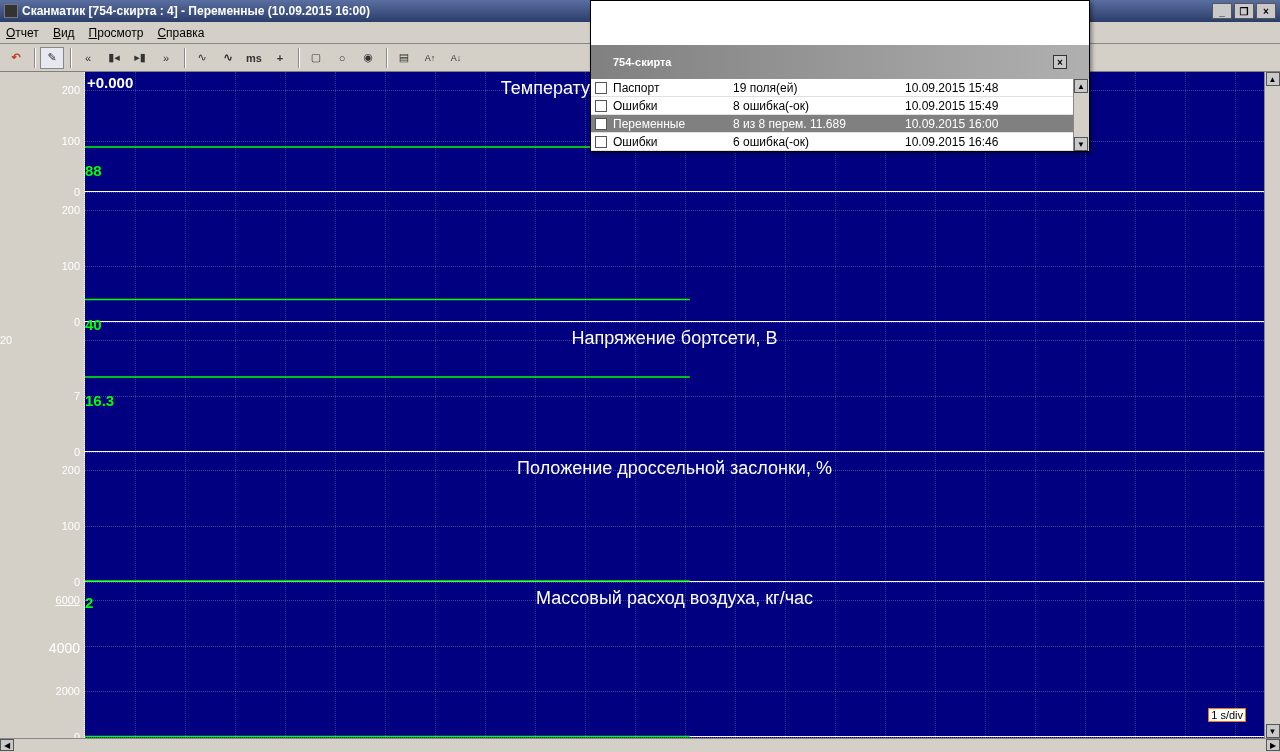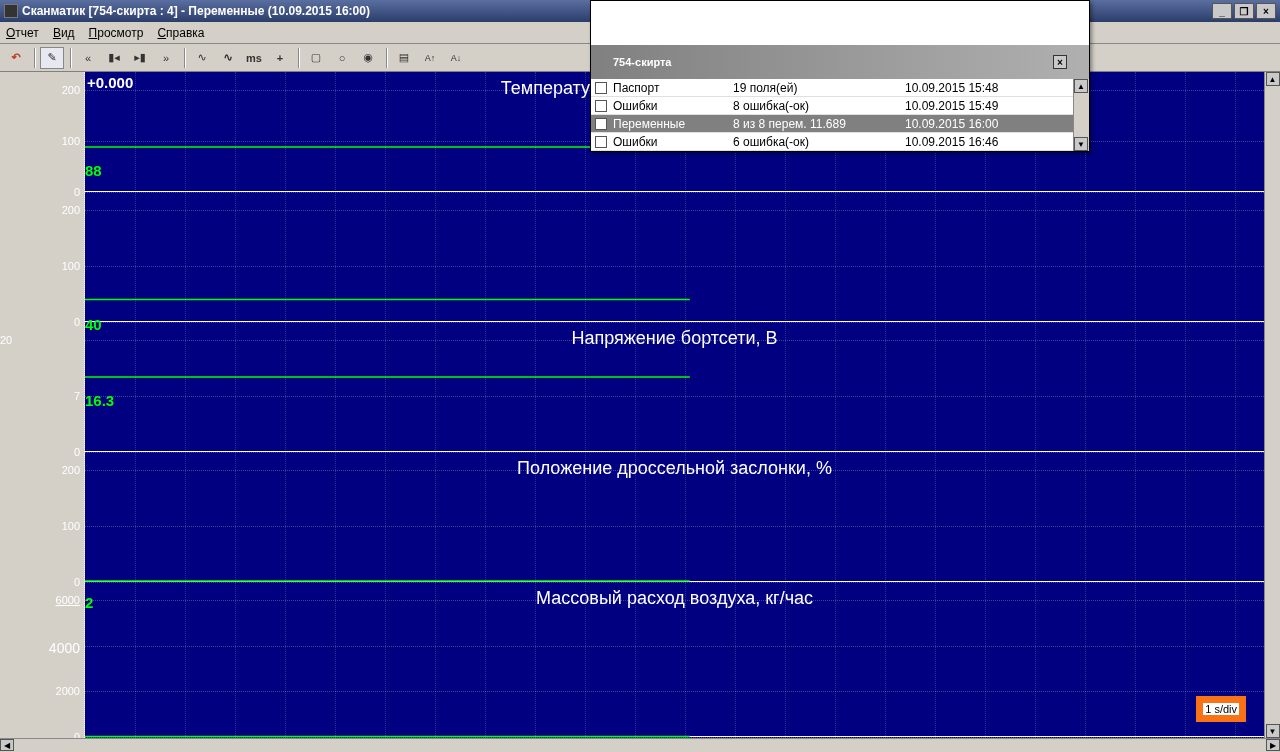--- a/index.html
+++ b/index.html
@@ -28,21 +28,21 @@
   .chart-row .title { position: absolute; left: 50%; transform: translateX(-50%); color: #fff; font-size: 18px; white-space: nowrap; top: 6px; }
   .chart-row .value { position: absolute; left: 0; color: #00ff00; font-size: 15px; font-weight: bold; margin-top: 28px; }
   .chart-row svg.line { position: absolute; left: 0; top: 0; height: 100%; overflow: visible; }
   .ytick-box { position: absolute; right: 4px; text-align: right; color: #fff; font-size: 11px;}
   .cursor-label { position: absolute; left: 2px; top: 2px; color: #fff; font-size: 15px; font-weight: bold; }
   .vgrid { position: absolute; top:0; bottom:0; border-left:1px dotted rgba(255,255,255,0.18); }
   .bottom-scroll { position: absolute; left:0; right:0; bottom:0; height:14px; background:#d4d0c8; border-top:1px solid #888;}
   .bottom-scroll .arrow-l, .bottom-scroll .arrow-r { width:14px; height:12px; background:#c9c9c9; border:1px solid #555; position:absolute; top:0; font-size:8px; display:flex; align-items:center; justify-content:center;}
   .bottom-scroll .arrow-l { left:0; }
   .bottom-scroll .arrow-r { right:0; }
-  .scale-box { position:absolute; right:18px; bottom:16px; background:#fff; color:#000; font-size:11px; padding:0 2px; border:7px solid #f97316;}
+  .scale-box { position:absolute; right:18px; bottom:16px; background:#fff; color:#000; font-size:11px; padding:0 2px; border:1px solid #f97316;}
   
   .popup { position: absolute; left: 590px; top: 0; width: 500px; background: #fff; border: 1px solid #000; box-shadow: 2px 2px 4px rgba(0,0,0,0.4); z-index: 50; }
   .popup-title { height: 34px; background: linear-gradient(to right, #808080, #b0b0b0); color: #fff; font-size: 11px; font-weight: bold; padding: 1px 22px; display:flex; align-items:center;margin-top:44px; }
   .popup-title .close { margin-left:auto; width:14px; height:14px; background:#c9c9c9; border:1px solid #333; color:#000; font-size:10px; display:flex; align-items:center; justify-content:center; cursor:pointer; font-weight:bold;}
   .popup-body { max-height: 72px; overflow: hidden; position: relative; }
   .popup-row { display: flex; align-items: center; height: 18px; font-size: 12px; border-bottom: 1px solid #e0e0e0; }
   .popup-row.sel { background: #808080; color: #fff; }
   .popup-row .chk { width: 12px; height: 12px; border: 1px solid #555; margin: 0 4px; background:#fff;}
   .popup-row .c1 { width: 122px; padding-left:2px;}
   .popup-row .c2 { width: 172px; }

